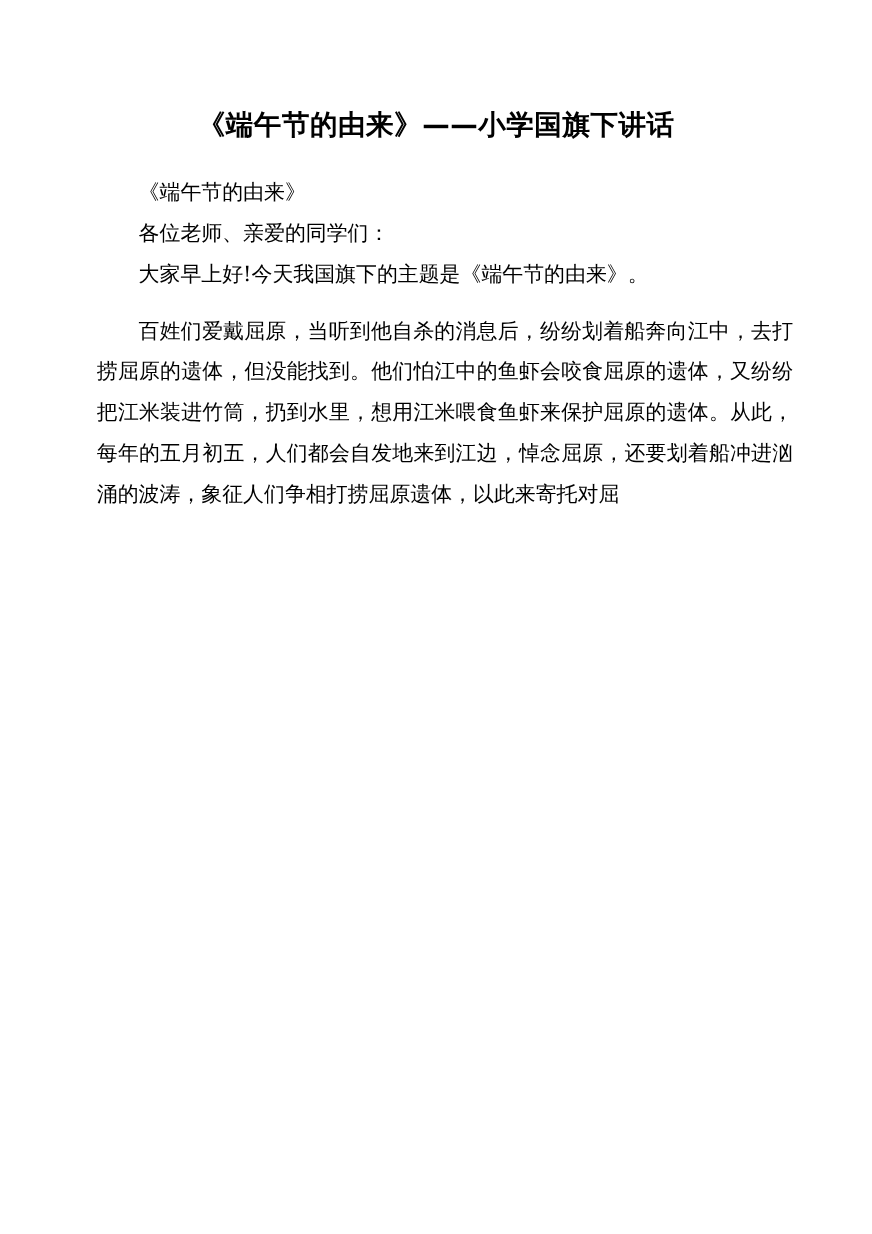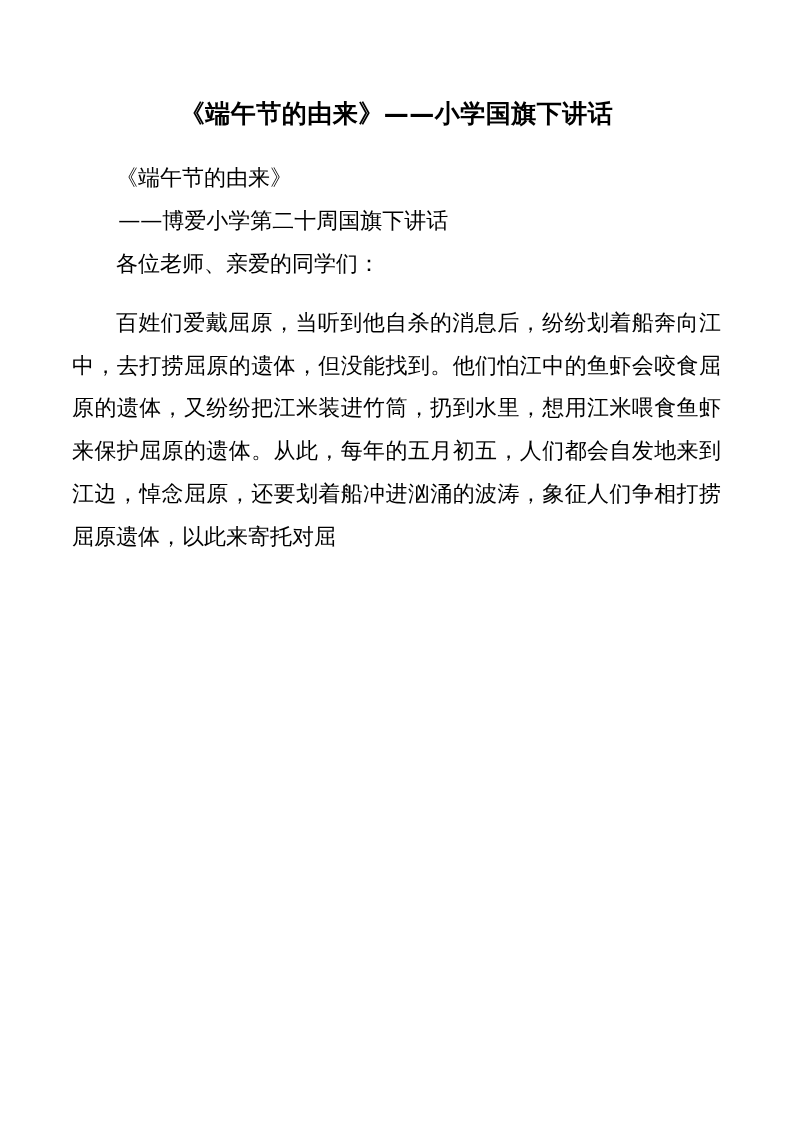--- a/index.html
+++ b/index.html
@@ -24,49 +24,51 @@
   .doc-title {
     font-family: "DejaVu Sans", "Liberation Sans", sans-serif;
     font-weight: bold;
     font-size: 25px;
     text-align: center;
     letter-spacing: 0.5px;
     margin: 18px 0 26px 0;
     line-height: 1.4;
   }
   .body-block {
-    font-size: 22px;
+    font-size: 19px;
     line-height: 1.95;
     text-align: justify;
     text-justify: inter-ideograph;
+    margin-left: 16px;
   }
   p.para {
     margin: 0 0 2px 0;
     text-indent: 2em;
   }
   p.para.tight {
     margin-bottom: 0;
   }
   p.para.indent-small {
     text-indent: 2.1em;
   }
   p.para.indent-tiny {
     text-indent: 1.9em;
   }
   p.para.gap-before {
     margin-top: 16px;
+    font-family: Liberation Mono, monospace;
   }
 </style>
 </head>
 <body>
 
 <div class="page">
 
   <h1 class="doc-title">《端午节的由来》——小学国旗下讲话</h1>
 
   <div class="body-block">
     <p class="para tight">《端午节的由来》</p>
-    <p class="para tight indent-small">——博爱小学第二十周国旗下讲话</p>
     <p class="para tight">各位老师、亲爱的同学们：</p>
+    <p class="para tight">大家早上好!今天我国旗下的主题是《端午节的由来》。</p>
     <p class="para gap-before">百姓们爱戴屈原，当听到他自杀的消息后，纷纷划着船奔向江中，去打捞屈原的遗体，但没能找到。他们怕江中的鱼虾会咬食屈原的遗体，又纷纷把江米装进竹筒，扔到水里，想用江米喂食鱼虾来保护屈原的遗体。从此，每年的五月初五，人们都会自发地来到江边，悼念屈原，还要划着船冲进汹涌的波涛，象征人们争相打捞屈原遗体，以此来寄托对屈</p>
   </div>
 
 </div>
 
 </body></html>

